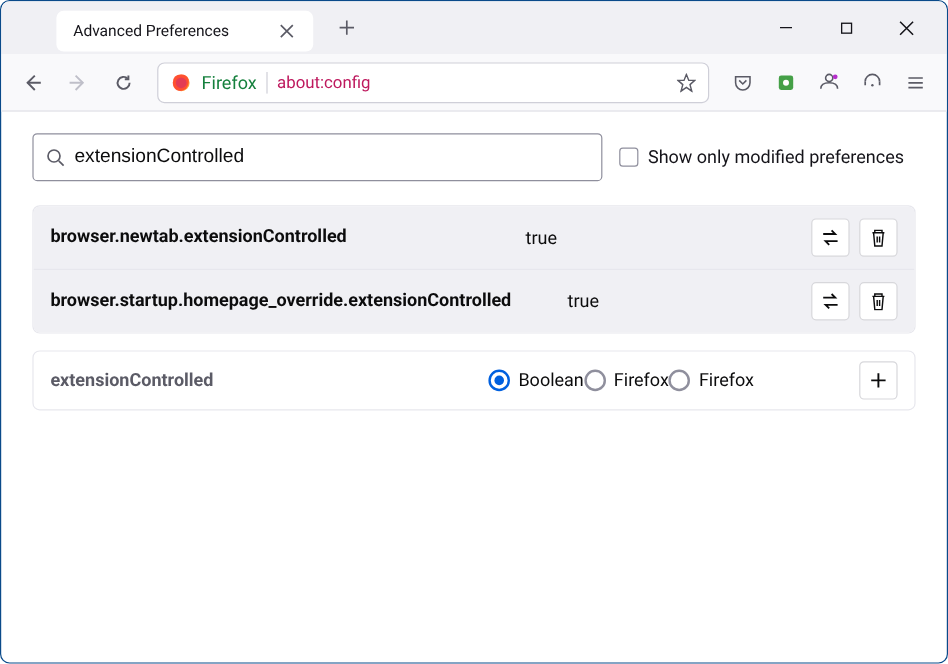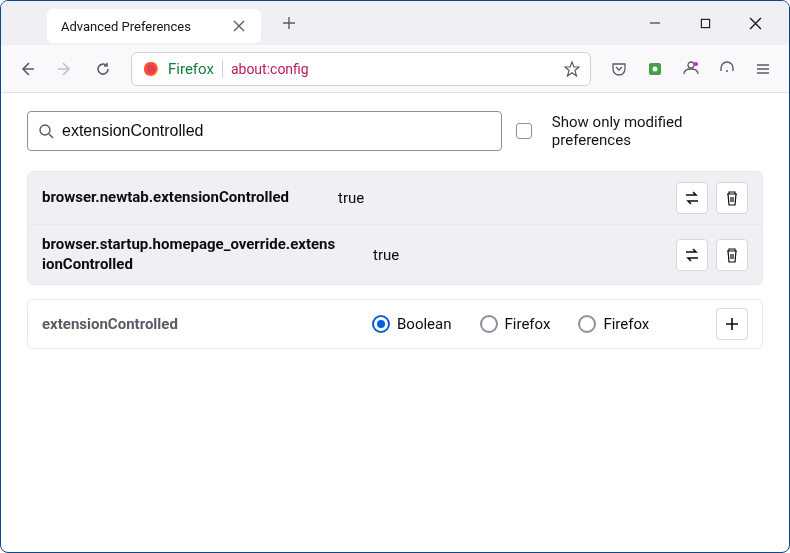--- a/index.html
+++ b/index.html
@@ -23,34 +23,34 @@
 .url-text { font-size: 14px; color: #be185d; flex: 1; }
 .url-star { color: #5b5b66; margin-left: auto; }
 .tool-icons { display: flex; gap: 4px; }
 .ticon { width: 32px; height: 32px; display: flex; align-items: center; justify-content: center; cursor: pointer; color: #5b5b66; }
 
 .content { padding: 18px 26px; }
 .searchrow { display: flex; align-items: center; gap: 14px; margin-bottom: 20px; }
 .searchbox { flex: 0 0 475px; height: 40px; border: 1px solid #8f8f9d; border-radius: 4px; display: flex; align-items: center; padding: 0 10px; gap: 8px; background: #fff; }
 .searchbox-icon { color: #5b5b66; }
 .searchbox-input { border: none; outline: none; font-size: 16px; flex: 1; color: #0c0c0d; }
-.modcheck { display: flex; align-items: center; gap: 20px; font-size: 15px; color: #15141a; }
+.modcheck { display: flex; align-items: center; gap: 8px; font-size: 15px; color: #15141a; }
 .modcheck-box { width: 16px; height: 16px; border: 1px solid #8f8f9d; border-radius: 3px; background: #fff; }
 
 .pref-table { border: 1px solid #e7e7ed; border-radius: 6px; overflow: hidden; }
 .pref-row { display: flex; align-items: center; min-height: 44px; padding: 10px 14px; background: #f0f0f4; border-bottom: 1px solid #e7e7ed; }
 .pref-row:last-child { border-bottom: none; gap: 35px; }
-.pref-key { width: 296px; font-size: 15px; font-weight: 700; color: #0c0c0d; word-break: break-word; line-height: 1.3; }
+.pref-key { width: 396px; font-size: 15px; font-weight: 700; color: #0c0c0d; word-break: break-word; line-height: 1.3; }
 .pref-val { font-size: 15px; font-weight: 400; color: #0c0c0d; flex: 1; }
 .pref-actions { display: flex; gap: 8px; }
 .iconbtn { width: 32px; height: 32px; border: 1px solid #d7d7db; border-radius: 4px; background: #fff; display: flex; align-items: center; justify-content: center; cursor: pointer; color: #0c0c0d; }
 
 .newpref-row { border: 1px solid #e7e7ed; border-radius: 6px; margin-top: 14px; display: flex; align-items: center; height: 50px; padding: 0 14px; }
 .newpref-name { width: 330px; font-size: 15px; font-weight: 700; color: #5b5b66; }
-.radio-group { display: flex; gap: 28px; flex: 1; align-items: center; }
+.radio-group { display: flex; flex: 1; align-items: center; margin-left: 35px; }
 .radio-opt { display: flex; align-items: center; gap: 7px; font-size: 15px; color: #0c0c0d; }
 .radio-circ { width: 18px; height: 18px; border: 2px solid #8f8f9d; border-radius: 50%; position: relative; }
 .radio-circ.checked { border-color: #0060df; }
 .radio-circ.checked::after { content: ''; position: absolute; inset: 3px; background: #0060df; border-radius: 50%; }
 
 svg { display: block; }
 </style>
 </head>
 <body>
 

